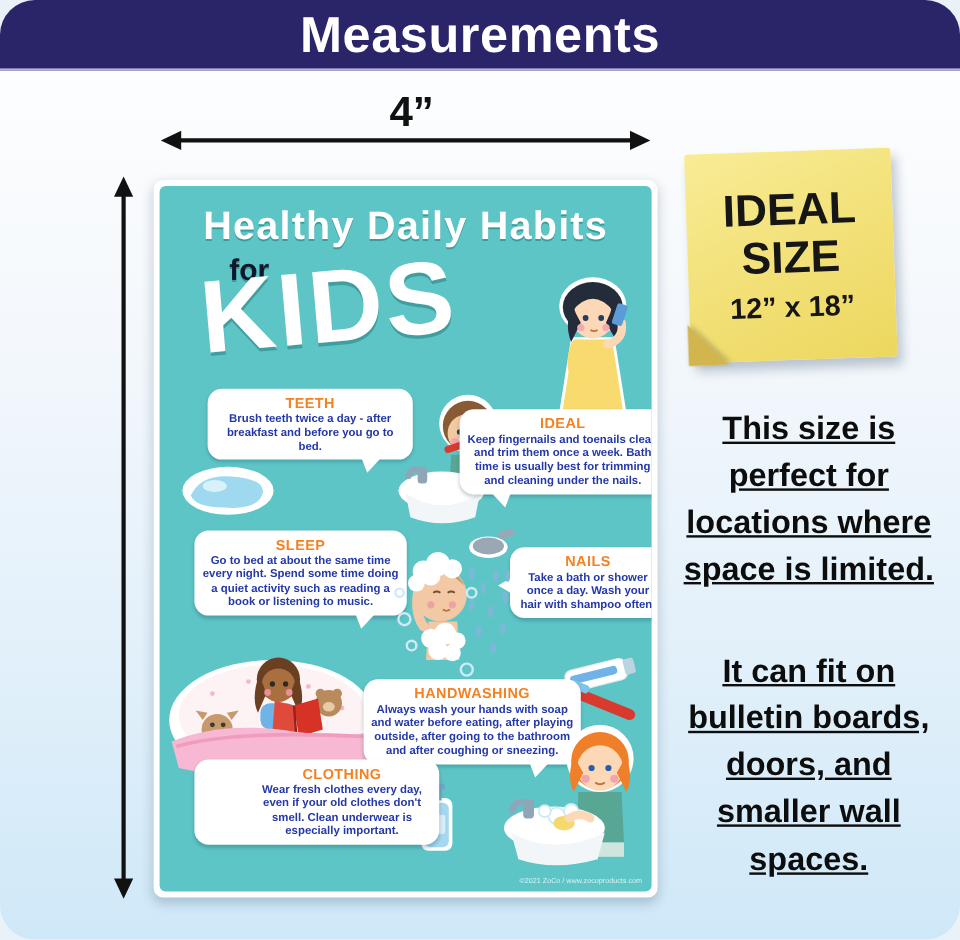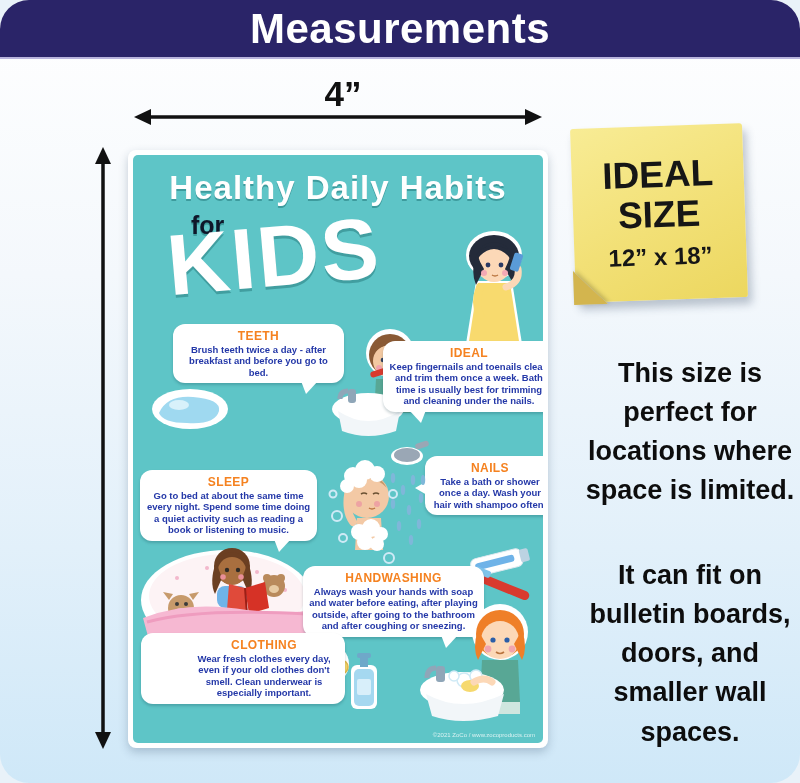--- a/index.html
+++ b/index.html
@@ -26,24 +26,24 @@
            text-shadow:0 2px 0 rgba(35,120,122,.55);}
   .ptitle3{position:absolute;left:34px;top:52px;color:#ffffff;font-size:86px;font-weight:800;
            transform:rotate(-5deg);letter-spacing:2px;text-shadow:0 3px 0 rgba(35,120,122,.5);}
   .bubble{position:absolute;background:#ffffff;border-radius:12px;padding:5px 6px;text-align:center;
           box-shadow:0 2px 3px rgba(0,45,60,.22);}
   .bubble h3{margin:0;color:#f58220;font-size:12px;font-weight:800;letter-spacing:.4px;}
   .bubble p{margin:1px 0 0;color:#2438a8;font-size:9.5px;font-weight:700;line-height:1.2;}
   .b-hair{left:220px;top:72px;width:92px;}
   .b-teeth{left:40px;top:169px;width:159px;}
   .b-nails{left:250px;top:186px;width:160px;}
-  .b-sleep{left:7px;top:287px;width:165px;margin-top:28px;}
+  .b-sleep{left:29px;top:287px;width:165px;}
   .b-body{left:292px;top:301px;width:118px;}
   .b-hand{left:170px;top:411px;width:169px;}
-  .b-cloth{left:8px;top:478px;width:150px;padding-left:48px;}
+  .b-cloth{left:29px;top:478px;width:150px;padding-left:48px;}
   .tail-r{position:absolute;right:-10px;bottom:18px;width:0;height:0;
           border-top:7px solid transparent;border-bottom:7px solid transparent;border-left:12px solid #fff;}
   .tail-l{position:absolute;left:-10px;bottom:20px;width:0;height:0;
           border-top:7px solid transparent;border-bottom:7px solid transparent;border-right:12px solid #fff;}
   .tail-br{position:absolute;bottom:-11px;right:26px;width:0;height:0;
            border-left:5px solid transparent;border-right:12px solid transparent;border-top:13px solid #fff;}
   .tail-bl{position:absolute;bottom:-11px;left:26px;width:0;height:0;
            border-right:5px solid transparent;border-left:12px solid transparent;border-top:13px solid #fff;}
   .illus{position:absolute;}
   .pfooter{position:absolute;right:8px;bottom:5px;color:#d9f2f2;font-size:6px;}
@@ -55,21 +55,21 @@
           display:flex;flex-direction:column;align-items:center;justify-content:center;}
   .sticky .l1,.sticky .l2{color:#161616;font-size:37px;font-weight:800;line-height:1.08;}
   .sticky .l3{color:#161616;font-size:24px;font-weight:800;margin-top:8px;}
   .sticky-curl-bg{position:absolute;left:-2px;bottom:-2px;width:0;height:0;
           border-left:34px solid #dcedf8;border-top:34px solid transparent;}
   .sticky-curl{position:absolute;left:-2px;bottom:-2px;width:0;height:0;
           border-bottom:34px solid #d3b54e;border-right:34px solid transparent;
           filter:drop-shadow(2px -1px 2px rgba(0,0,0,.2));}
   
   .info{position:absolute;left:564px;width:220px;text-align:center;color:#0d0d0d;
-        font-size:27px;font-weight:800;line-height:1.45;margin:16px;}
+        font-size:27px;font-weight:800;line-height:1.45;margin:0;text-decoration:underline;}
   .info1{top:338px;} .info2{top:540px;}
 </style>
 </head>
 <body>
 
 <div class="stage">
 
   <header class="banner">
     <h1>Measurements</h1>
   </header>

